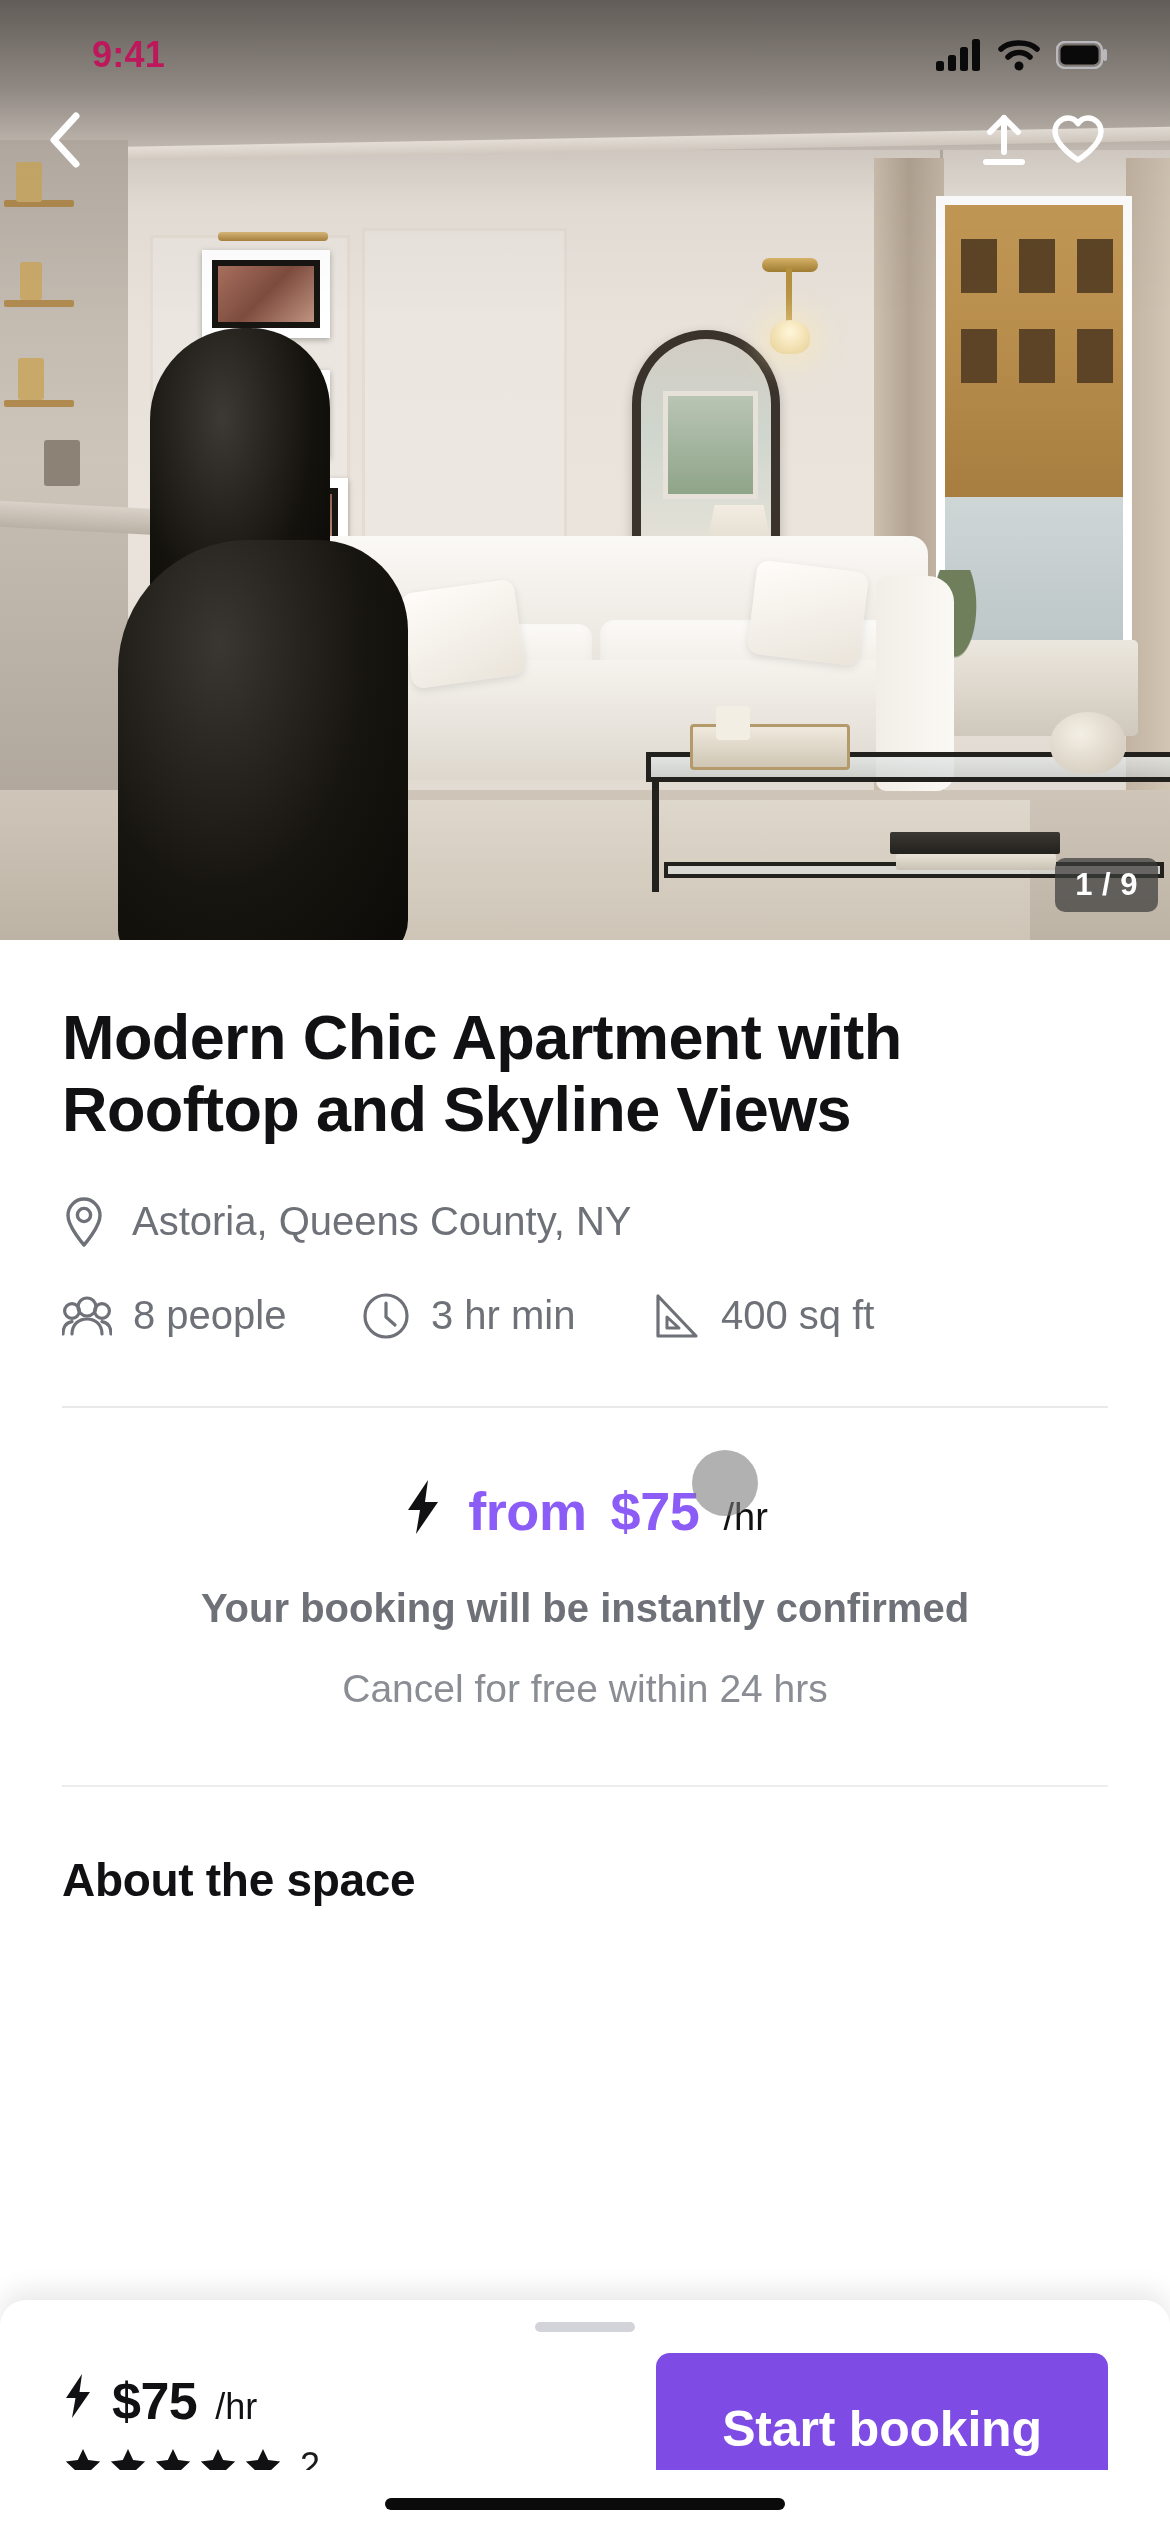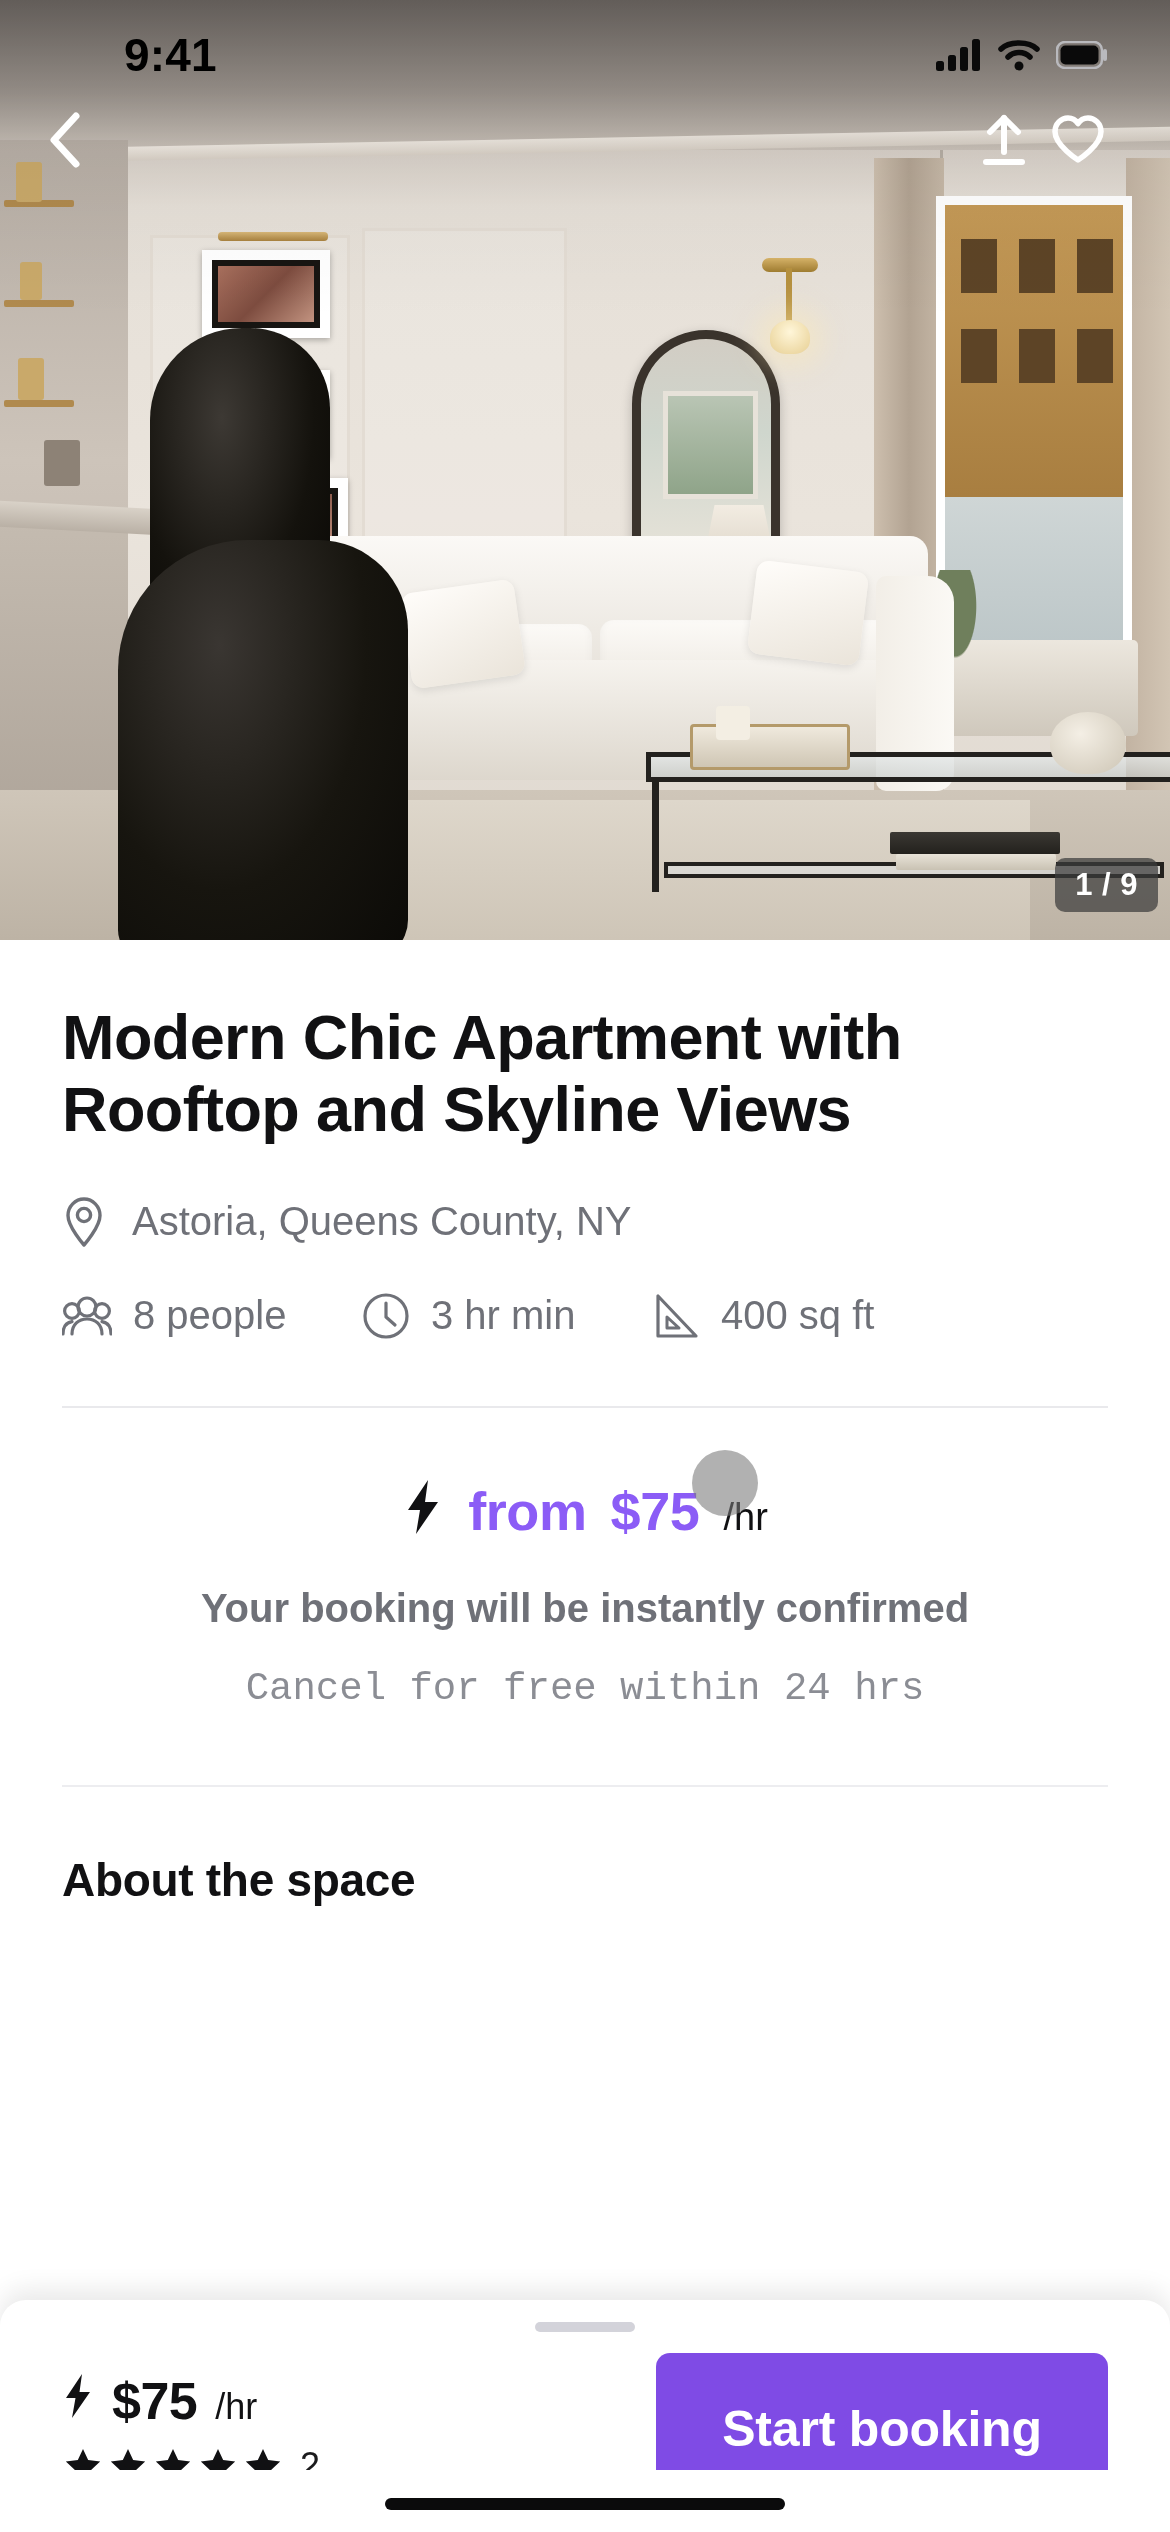--- a/index.html
+++ b/index.html
@@ -148,21 +148,21 @@
 
   .hero-shade { position:absolute; inset:0;
     background:linear-gradient(180deg, rgba(0,0,0,.22) 0%, rgba(0,0,0,.04) 16%, rgba(0,0,0,0) 34%); }
 
   
   .statusbar {
     position:absolute; left:0; top:0; width:1170px; height:110px;
     display:flex; align-items:center; justify-content:space-between;
     padding:0 62px 0 92px; z-index:30;
   }
-  .sb-time { font-size:46px; font-weight:600; color:#000000; letter-spacing:.2px;margin-left:32px; }
+  .sb-time { font-size:36px; font-weight:600; color:#be185d; letter-spacing:.2px; }
   .sb-right { display:flex; align-items:center; gap:16px; }
 
   
   .hero-ctl { position:absolute; z-index:25; cursor:pointer; }
   .back-btn { left:28px; top:104px; width:72px; height:72px; display:flex; align-items:center; justify-content:center; }
   .share-btn { left:968px; top:104px; width:72px; height:72px; display:flex; align-items:center; justify-content:center; }
   .fav-btn { left:1042px; top:104px; width:72px; height:72px; display:flex; align-items:center; justify-content:center; }
 
   .counter-badge {
     position:absolute; right:12px; bottom:28px; z-index:25;
@@ -194,21 +194,21 @@
   .price-main { font-size:54px; font-weight:700; color:#8b5cf6; letter-spacing:-.4px; }
   .price-unit { font-size:38px; font-weight:500; color:#111113; }
   .bolt-lg { position:relative; top:6px; }
 
   .cursor-dot {
     position:absolute; left:630px; top:-22px; width:66px; height:66px; border-radius:50%;
     background:rgba(120,120,120,.58);
   }
 
   .confirm { text-align:center; font-size:40px; font-weight:600; color:#6f7178; margin-top:44px; }
-  .cancel { text-align:center; font-size:39px; font-weight:400; color:#8b8d94; margin-top:36px;font-family:Liberation Mono, monospace; }
+  .cancel { text-align:center; font-size:39px; font-weight:400; color:#8b8d94; margin-top:36px; }
 
   .divider2 { height:2px; background:#ededf0; margin-top:74px; }
   .about { margin-top:66px; font-size:46px; font-weight:700; color:#111113; letter-spacing:-.3px; }
 
   
   .bottombar {
     position:absolute; left:0; bottom:0; width:1170px; height:232px; z-index:40;
     background:#fff; border-radius:26px 26px 0 0;
     box-shadow:0 -10px 26px rgba(0,0,0,.09);
     padding:0 62px;

